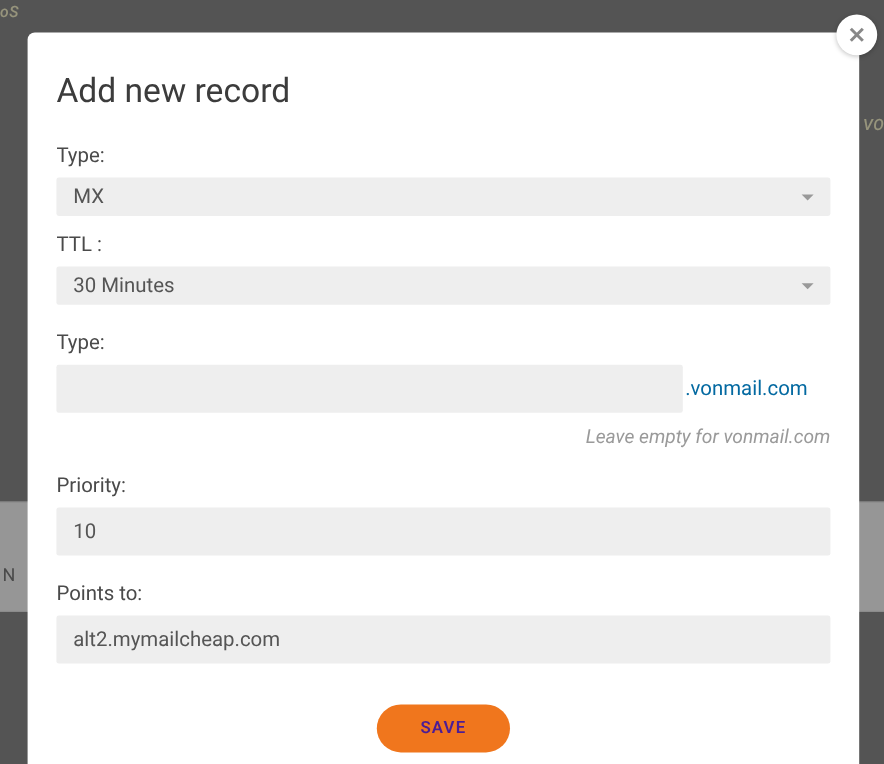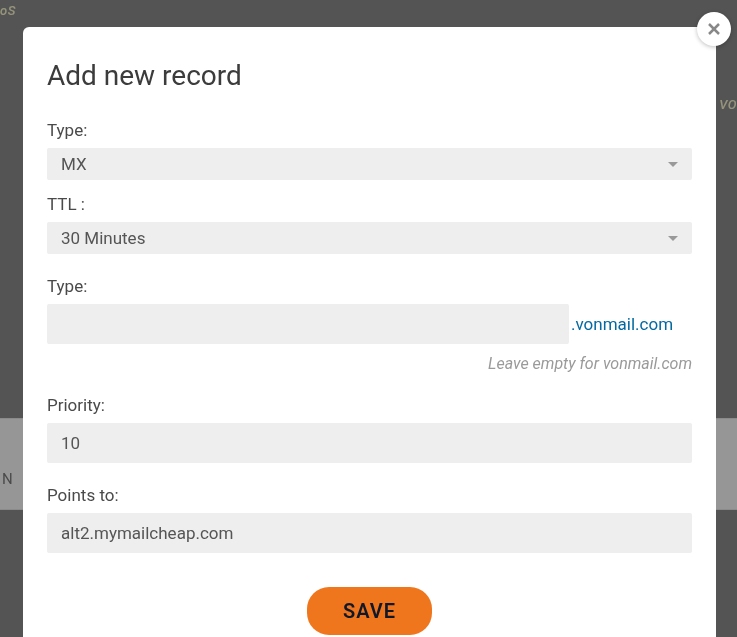--- a/index.html
+++ b/index.html
@@ -152,25 +152,25 @@
       font-size: 16px;
       color: #9a9a9a;
       font-style: italic;
       margin-top: 10px;
       text-align: right;
     }
     .save-btn {
       display: block;
       margin: 34px auto 0 auto;
       background: #f0761d;
-      color: #0f172a;
+      color: #4c1d95;
       border: none;
       border-radius: 22px;
       padding: 12px 36px;
-      font-size: 20px;
+      font-size: 14px;
       font-weight: 600;
       letter-spacing: 1px;
       cursor: pointer;
       font-family: inherit;
     }
     .bg-lower {
       position: absolute;
       left: 0;
       right: 0;
       top: 418px;

